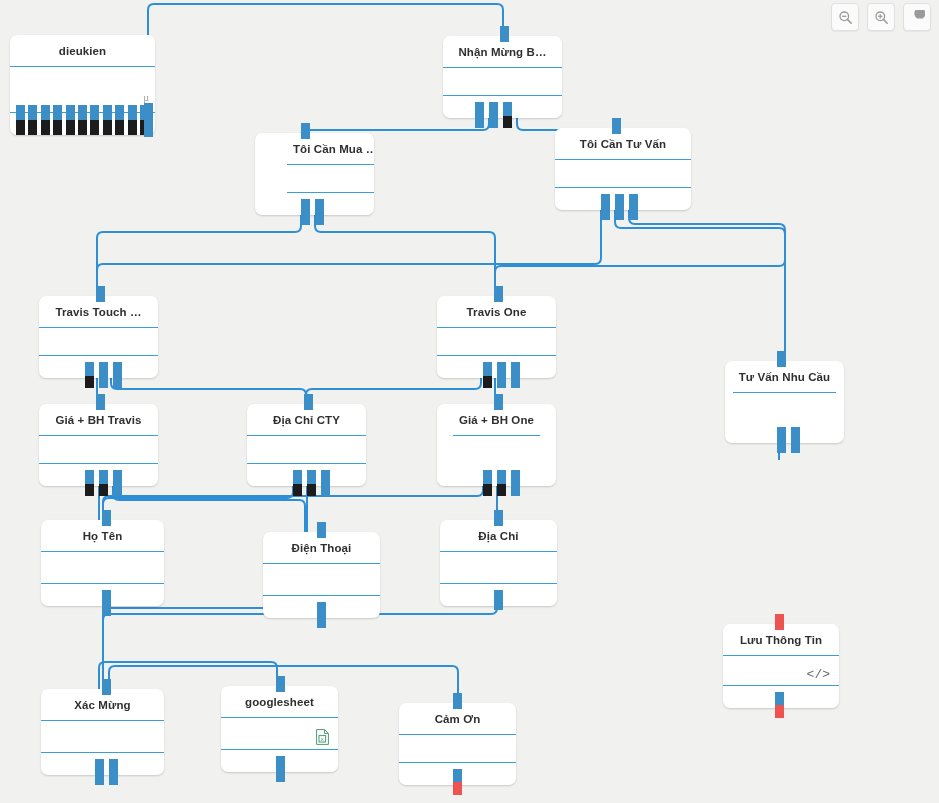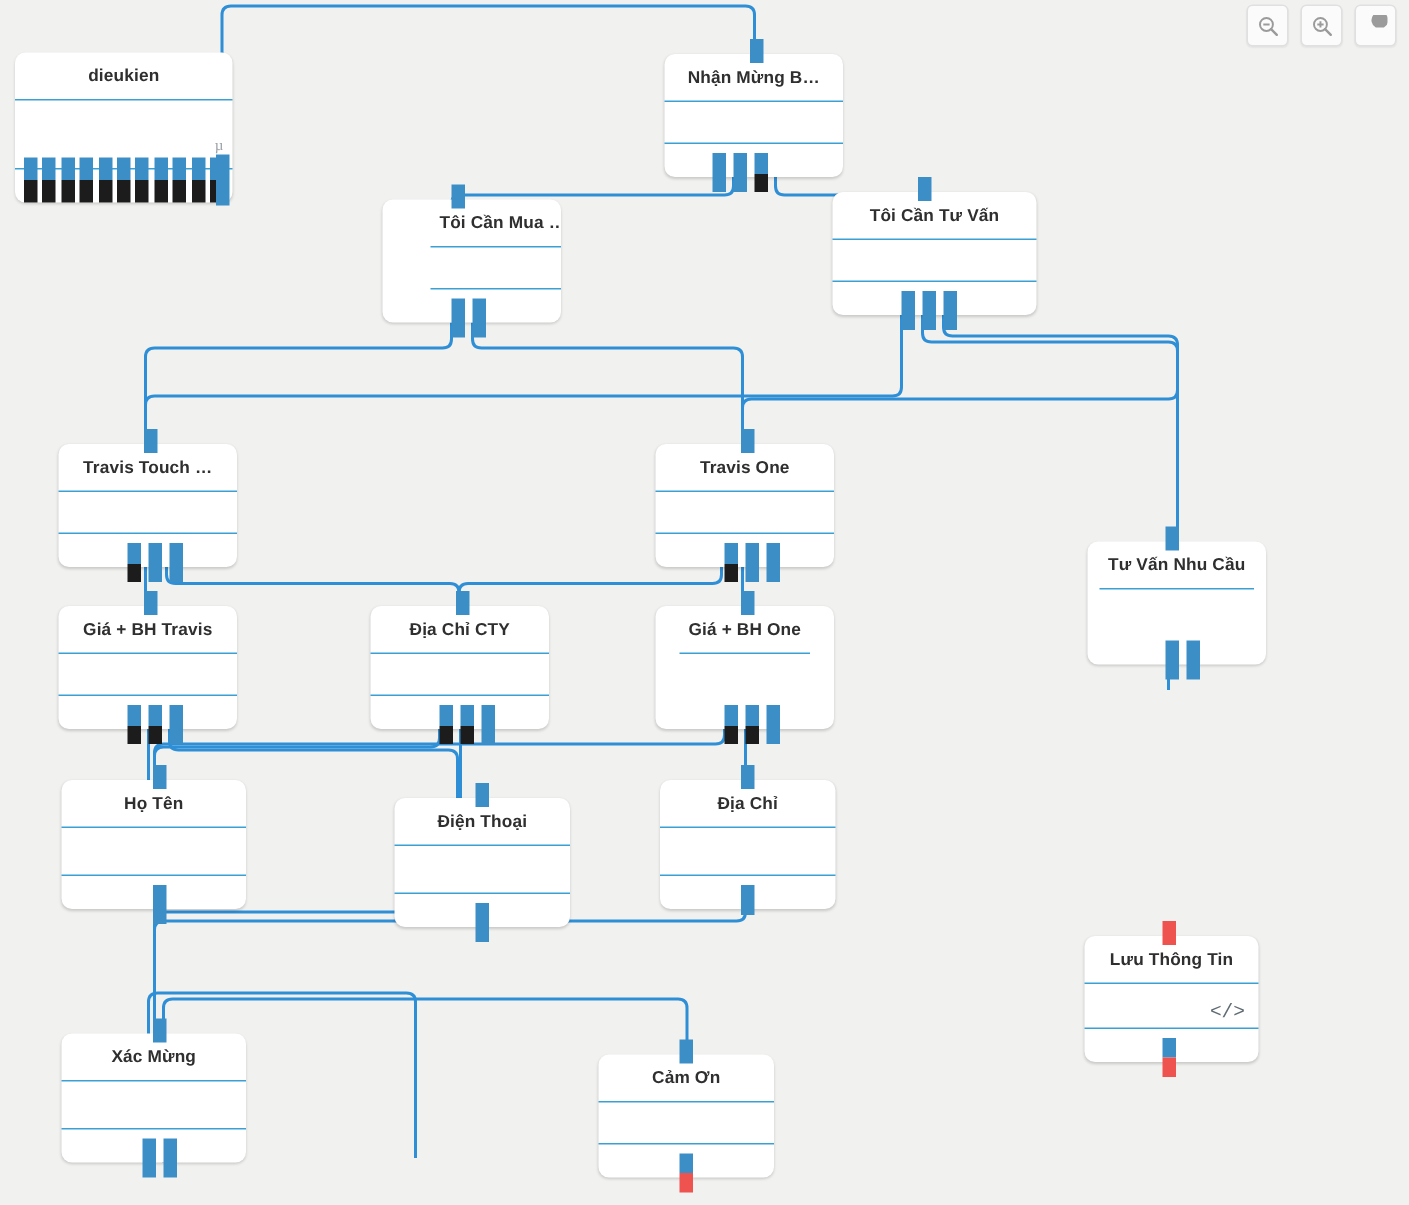--- a/index.html
+++ b/index.html
@@ -363,20 +363,36 @@
         <div class="port-bot tab-blue" style="left: 52px; height: 13px; top: 68px;"></div>
         <div class="port-bot tab-red" style="left: 52px; height: 13px; top: 81px;"></div>
       </div>
       <div class="node" style="left: 41px; top: 689px; width: 123px; height: 86px;">
         <div class="node-title">Xác Mừng</div>
         <div class="node-body"></div>
         <div class="node-footer"></div>
         <div class="port-top tab-blue" style="left: 61px;"></div>
         <div class="port-bot tab-blue" style="left: 54px; height: 26px; top: 70px;"></div>
         <div class="port-bot tab-blue" style="left: 68px; height: 26px; top: 70px;"></div>
+      </div>
+      <div class="node" style="left: 221px; top: 686px; width: 117px; height: 86px;">
+        <div class="node-title">googlesheet</div>
+        <div class="node-body">
+          <span class="body-icon sheet-glyph">
+            <svg width="13" height="16" viewBox="0 0 13 16">
+              <path d="M0.6 0.6 H8.5 L12.4 4.4 V15.4 H0.6 Z" fill="#ffffff" stroke="#4e9a74" stroke-width="1"></path>
+              <path d="M8.5 0.6 V4.4 H12.4" fill="none" stroke="#4e9a74" stroke-width="1"></path>
+              <rect x="3" y="6.6" width="6.6" height="6.4" fill="none" stroke="#4e9a74" stroke-width="1"></rect>
+              <text x="6.3" y="11.6" font-size="6" text-anchor="middle" fill="#4e9a74" font-family="Liberation Sans, sans-serif">x</text>
+            </svg>
+          </span>
+        </div>
+        <div class="node-footer"></div>
+        <div class="port-top tab-blue" style="left: 55px;"></div>
+        <div class="port-bot tab-blue" style="left: 55px; height: 26px; top: 70px;"></div>
       </div>
       <div class="node" style="left: 399px; top: 703px; width: 117px; height: 82px;">
         <div class="node-title">Cảm Ơn</div>
         <div class="node-body"></div>
         <div class="node-footer"></div>
         <div class="port-top tab-blue" style="left: 54px;"></div>
         <div class="port-bot tab-blue" style="left: 54px; height: 13px; top: 66px;"></div>
         <div class="port-bot tab-red" style="left: 54px; height: 13px; top: 79px;"></div>
       </div>
     </div>

